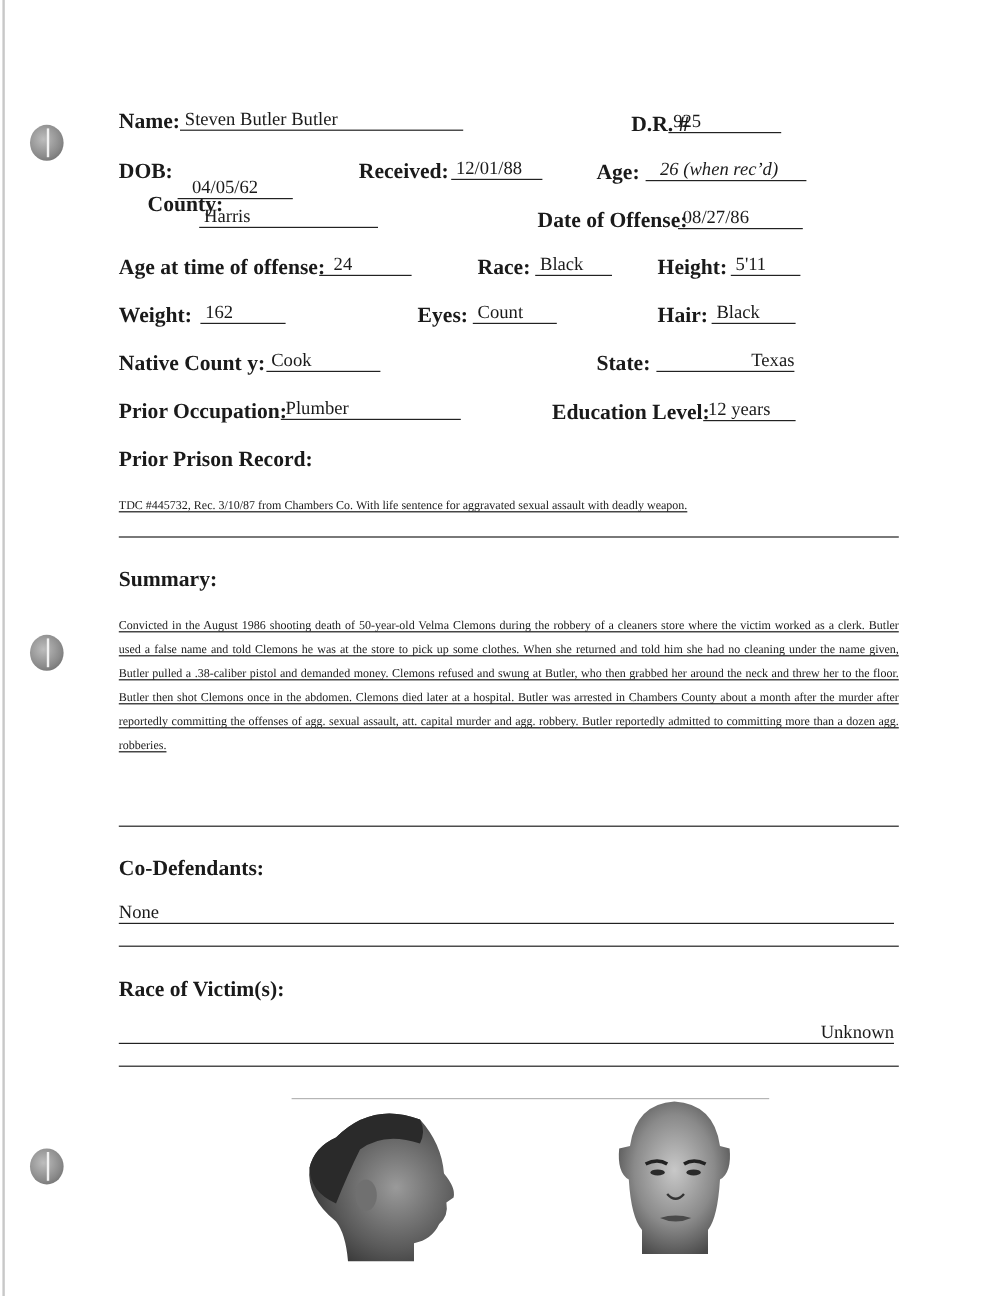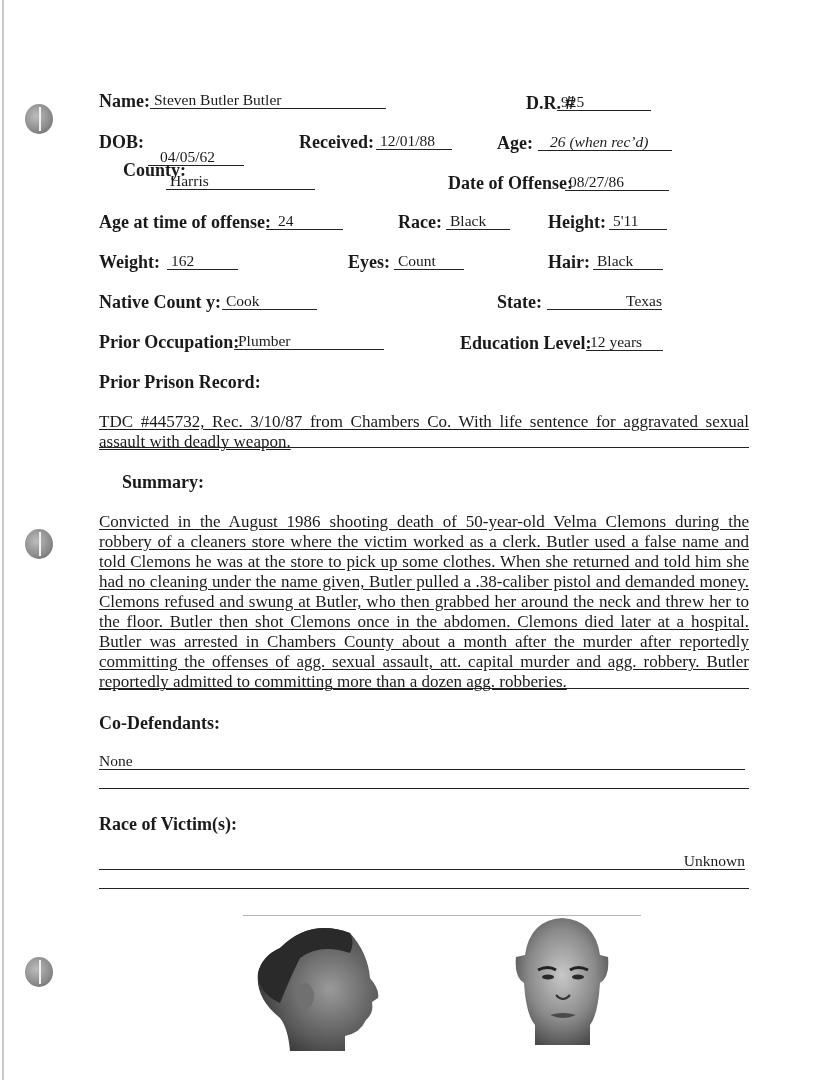--- a/index.html
+++ b/index.html
@@ -4,21 +4,21 @@
 <style>
   html, body { margin:0; padding:0; }
   body { width:840px; height:1080px; background:#ffffff; position:relative; overflow:hidden;
          font-family:"Liberation Serif", "DejaVu Serif", serif; color:#1a1a1a; }
   .edge-line { position:absolute; left:2px; top:0; width:2px; height:1080px; background:#c8c8c8; }
   .hole { position:absolute; width:28px; height:30px; border-radius:50%;
           background:radial-gradient(circle at 40% 40%, #bdbdbd 0%, #8a8a8a 60%, #5e5e5e 100%); }
   .hole::after { content:""; position:absolute; left:50%; top:3px; width:2px; height:24px; background:#f2f2f2; }
   .lbl { position:absolute; font-weight:bold; font-size:18px; white-space:nowrap; }
   .val { position:absolute; font-size:15.5px; white-space:nowrap; border-bottom:1.3px solid #222; line-height:17px; padding-left:4px; }
-  .para { position:absolute; left:99px; width:650px; font-size:17px; line-height:20px; text-align:justify; }
+  .para { position:absolute; left:99px; width:650px; font-size:10px; line-height:20px; text-align:justify; }
   .para span.u { text-decoration:underline; text-underline-offset:2px; }
   .rule { position:absolute; left:99px; width:650px; height:0; border-top:1.3px solid #222; }
   .photos-line { position:absolute; left:243px; top:915px; width:398px; border-top:1px solid #b5b5b5; }
   .photo { position:absolute; }
 </style>
 </head>
 <body>
 
 <div class="edge-line"></div>
 <div class="hole" style="left:25px;top:104px;"></div>
@@ -63,21 +63,21 @@
 
 <span class="lbl" style="left:99px;top:332px;">Prior Occupation:</span>
 <span class="val" style="left:234px;top:332px;width:146px;">Plumber</span>
 <span class="lbl" style="left:460px;top:333px;">Education Level:</span>
 <span class="val" style="left:586px;top:333px;width:73px;">12 years</span>
 
 <span class="lbl" style="left:99px;top:372px;">Prior Prison Record:</span>
 <div class="para" style="top:412px;"><span class="u">TDC #445732, Rec. 3/10/87 from Chambers Co. With life sentence for aggravated sexual assault with deadly weapon.</span></div>
 <div class="rule" style="top:447px;"></div>
 
-<span class="lbl" style="left:99px;top:472px;margin-left:23px;">Summary:</span>
+<span class="lbl" style="left:99px;top:472px;">Summary:</span>
 <div class="para" style="top:512px;"><span class="u">Convicted in the August 1986 shooting death of 50-year-old Velma Clemons during the robbery of a cleaners store where the victim worked as a clerk.  Butler used a false name and told Clemons he was at the store to pick up some clothes.  When she returned and told him she had no cleaning under the name given, Butler pulled a .38-caliber pistol and demanded money.  Clemons refused and swung at Butler, who then grabbed her around the neck and threw her to the floor.  Butler then shot Clemons once in the abdomen.  Clemons died later at a hospital.  Butler was arrested in Chambers County about a month after the murder after reportedly committing the offenses of agg. sexual assault, att. capital murder and agg. robbery.  Butler reportedly admitted to committing more than a dozen agg. robberies.</span></div>
 <div class="rule" style="top:688px;"></div>
 
 <span class="lbl" style="left:99px;top:713px;">Co-Defendants:</span>
 <span class="val" style="left:99px;top:752px;width:646px;padding-left:0;">None</span>
 <div class="rule" style="top:788px;"></div>
 
 <span class="lbl" style="left:99px;top:814px;">Race of Victim(s):</span>
 <span class="val" style="left:99px;top:852px;width:646px;padding-left:0;text-align:right;">Unknown</span>
 <div class="rule" style="top:888px;"></div>

